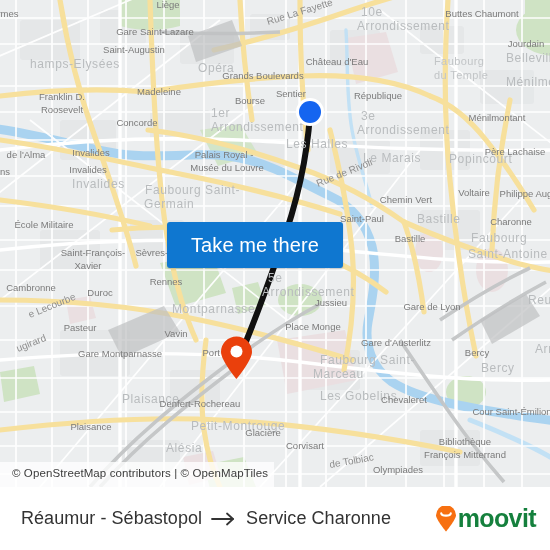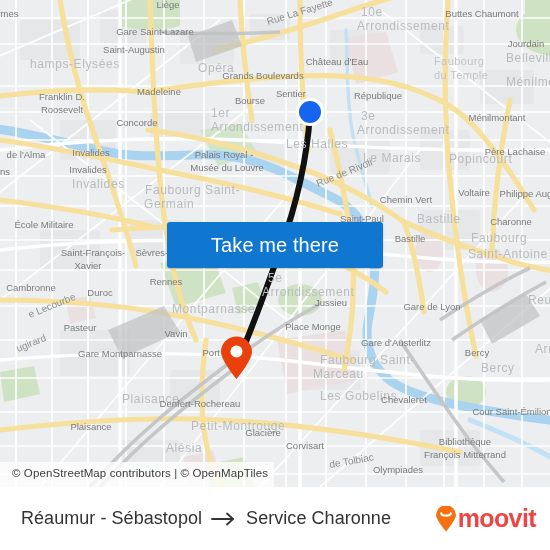--- a/index.html
+++ b/index.html
@@ -57,21 +57,21 @@
     font-family: "Liberation Sans", sans-serif;
     white-space: nowrap;
     letter-spacing: 0.1px;
   }
 
   
   #cta-button {
     position: absolute;
     left: 167px;
     top: 222px;
-    width: 216px;
+    width: 176px;
     height: 46px;
     background: #0f77d0;
     border: none;
     border-radius: 3px;
     color: #ffffff;
     font-size: 20px;
     font-family: "Liberation Sans", sans-serif;
     letter-spacing: 0.1px;
     cursor: pointer;
     display: flex;
@@ -114,21 +114,21 @@
   }
   #brand-logo {
     display: flex;
     align-items: center;
     flex: 0 0 auto;
     gap: 1px;
   }
   #brand-name {
     font-size: 25px;
     font-weight: bold;
-    color: #ef4444;
+    color: #15803d;
     letter-spacing: -0.6px;
     line-height: 1;
   }
 </style>
 </head>
 <body>
 
 <div id="app">
 
   <div id="map-area">

